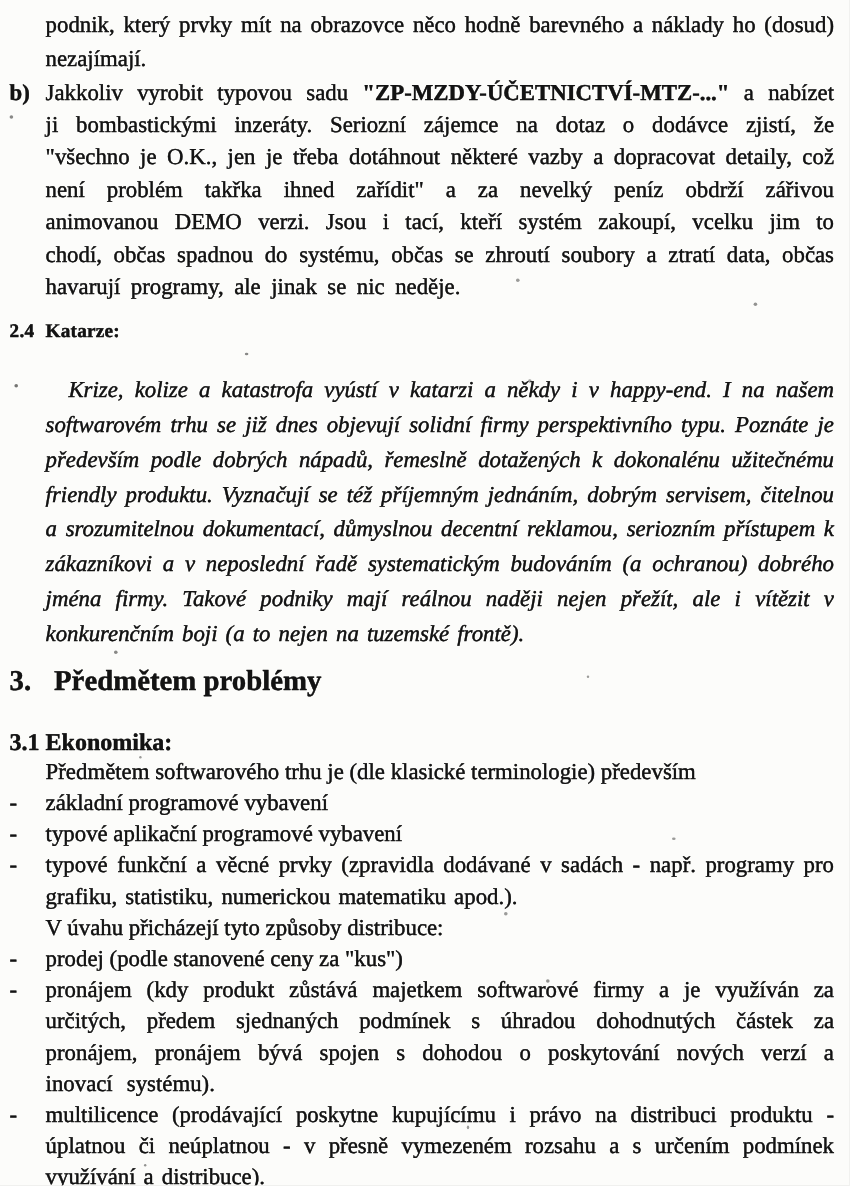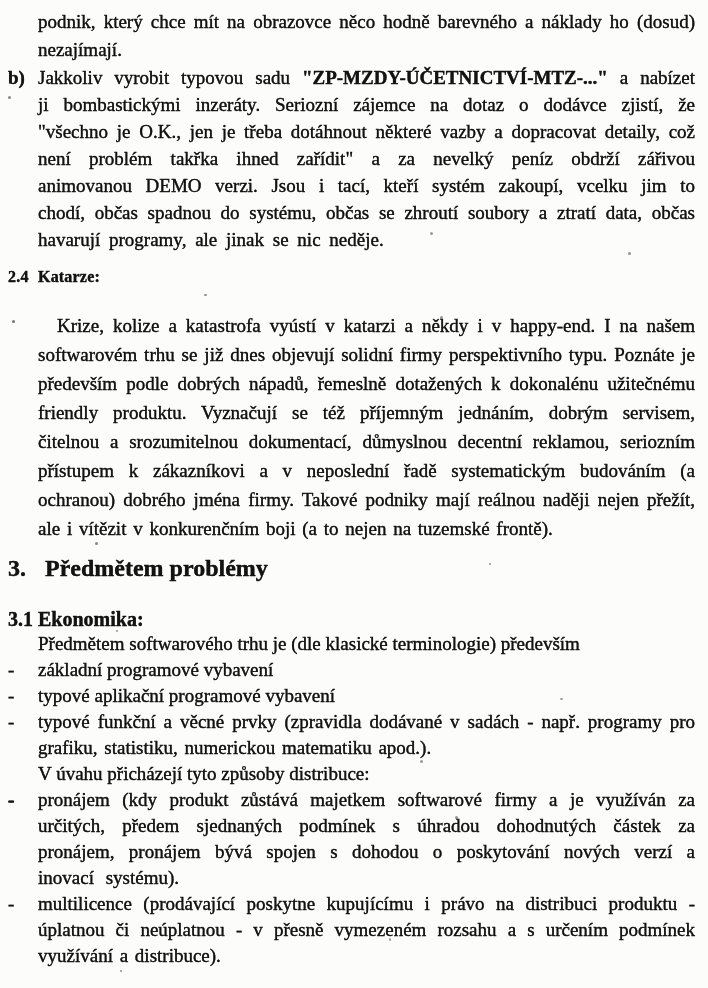--- a/index.html
+++ b/index.html
@@ -16,21 +16,21 @@
   }
   .content{padding:8px 13px 0 0;}
   .para,.hang{margin:0 0 0 38px;text-align:justify;}
   .hang{position:relative;}
   .marker{position:absolute;left:-30px;top:0;}
   .bold{font-weight:bold;}
 
   .p-intro{line-height:28px;word-spacing:1px;}
   .itemb{line-height:27px;word-spacing:4px;}
   .h-sec{margin-top:12px;font-weight:bold;font-size:16px;line-height:24px;letter-spacing:0.2px;}
-  .p-krize{margin-top:22px;line-height:29px;text-indent:19px;word-spacing:2px;}
+  .p-krize{margin-top:22px;line-height:29px;text-indent:19px;word-spacing:2px;font-style:italic;}
   .h-main{margin-top:10px;margin-left:45px;font-weight:bold;font-size:24px;line-height:30px;}
   .h-main .marker{left:-37px;}
   .h-sub{margin-top:24px;font-weight:bold;font-size:20px;line-height:24px;}
   .lead{line-height:26px;}
   .li{line-height:26px;}
   .ws2{word-spacing:2px;}
   .ws7{word-spacing:7px;}
 
   .spk{position:absolute;background:#3a3a38;border-radius:50%;}
 </style>
@@ -49,21 +49,21 @@
   <div class="spk" style="left:116px;top:630px;width:2px;height:2px;opacity:.5;"></div>
   <div class="spk" style="left:489px;top:563px;width:2px;height:2px;opacity:.5;"></div>
   <div class="spk" style="left:420px;top:760px;width:3px;height:3px;opacity:.5;"></div>
   <div class="spk" style="left:560px;top:698px;width:3px;height:2px;opacity:.5;"></div>
   <div class="spk" style="left:455px;top:816px;width:3px;height:3px;opacity:.55;"></div>
   <div class="spk" style="left:389px;top:938px;width:2px;height:3px;opacity:.5;"></div>
   <div class="spk" style="left:120px;top:970px;width:2px;height:2px;opacity:.55;"></div>
 
   <div class="content">
 
-    <p class="para p-intro">podnik, který chce mít na obrazovce něco hodně barevného a náklady ho (dosud) nezajímají.</p>
+    <p class="para p-intro">podnik, který prvky mít na obrazovce něco hodně barevného a náklady ho (dosud) nezajímají.</p>
 
     <div class="hang itemb">
       <span class="marker bold">b)</span><span>Jakkoliv vyrobit typovou sadu </span><span class="bold">"ZP-MZDY-ÚČETNICTVÍ-MTZ-..."</span><span> a nabízet ji bombastickými inzeráty. Seriozní zájemce na dotaz o dodávce zjistí, že "všechno je O.K., jen je třeba dotáhnout některé vazby a dopracovat detaily, což není problém takřka ihned zařídit" a za nevelký peníz obdrží zářivou animovanou DEMO verzi. Jsou i tací, kteří systém zakoupí, vcelku jim to chodí, občas spadnou do systému, občas se zhroutí soubory a ztratí data, občas havarují programy, ale jinak se nic neděje.</span>
     </div>
 
     <div class="hang h-sec">
       <span class="marker">2.4</span>
       <span>Katarze:</span>
     </div>
 
@@ -91,20 +91,21 @@
     </div>
     <div class="hang li ws2">
       <span class="marker">-</span>
       <span>typové funkční a věcné prvky (zpravidla dodávané v sadách - např. programy pro grafiku, statistiku, numerickou matematiku apod.).</span>
     </div>
 
     <p class="para lead">V úvahu přicházejí tyto způsoby distribuce:</p>
 
     <div class="hang li">
       <span class="marker">-</span>
+      <span>prodej (podle stanovené ceny za "kus")</span>
     </div>
     <div class="hang li ws7">
       <span class="marker">-</span>
       <span>pronájem (kdy produkt zůstává majetkem softwarové firmy a je využíván za určitých, předem sjednaných podmínek s úhradou dohodnutých částek za pronájem, pronájem bývá spojen s dohodou o poskytování nových verzí a inovací systému).</span>
     </div>
     <div class="hang li ws2">
       <span class="marker">-</span>
       <span>multilicence (prodávající poskytne kupujícímu i právo na distribuci produktu - úplatnou či neúplatnou - v přesně vymezeném rozsahu a s určením podmínek využívání a distribuce).</span>
     </div>
 

